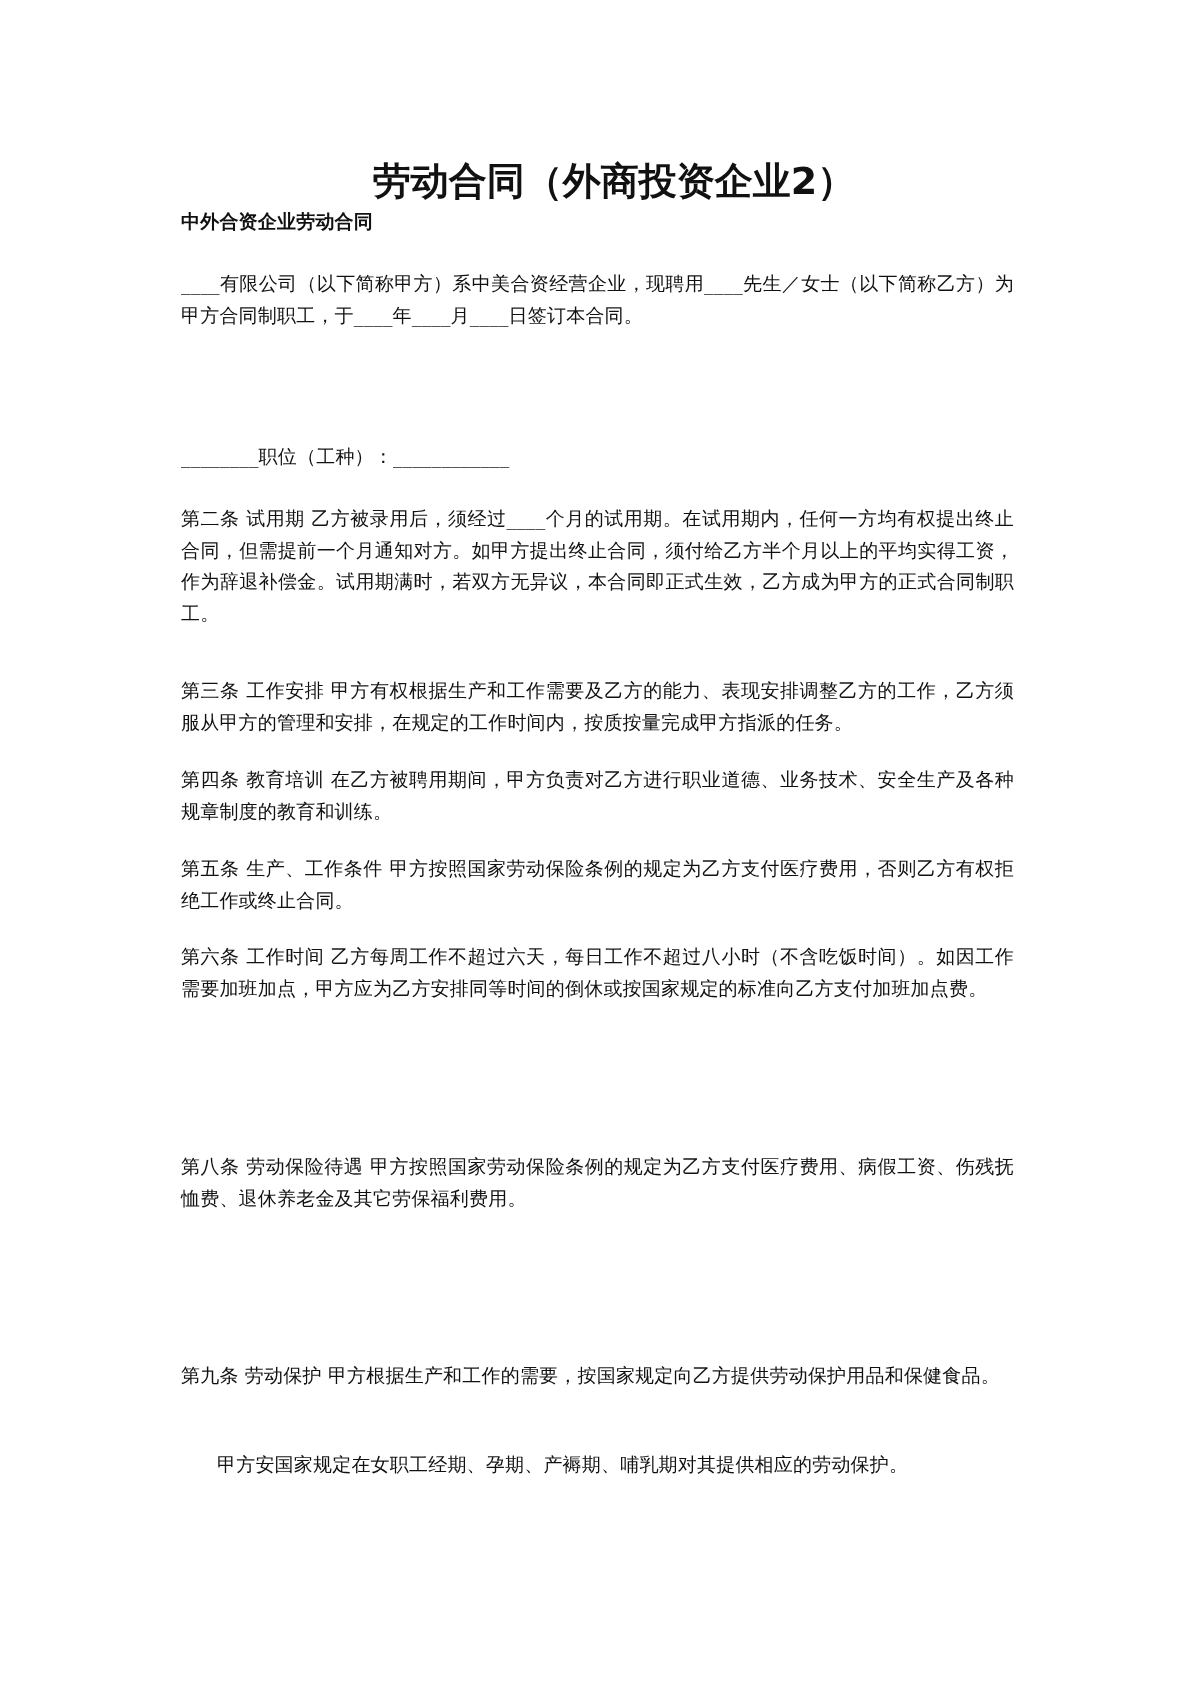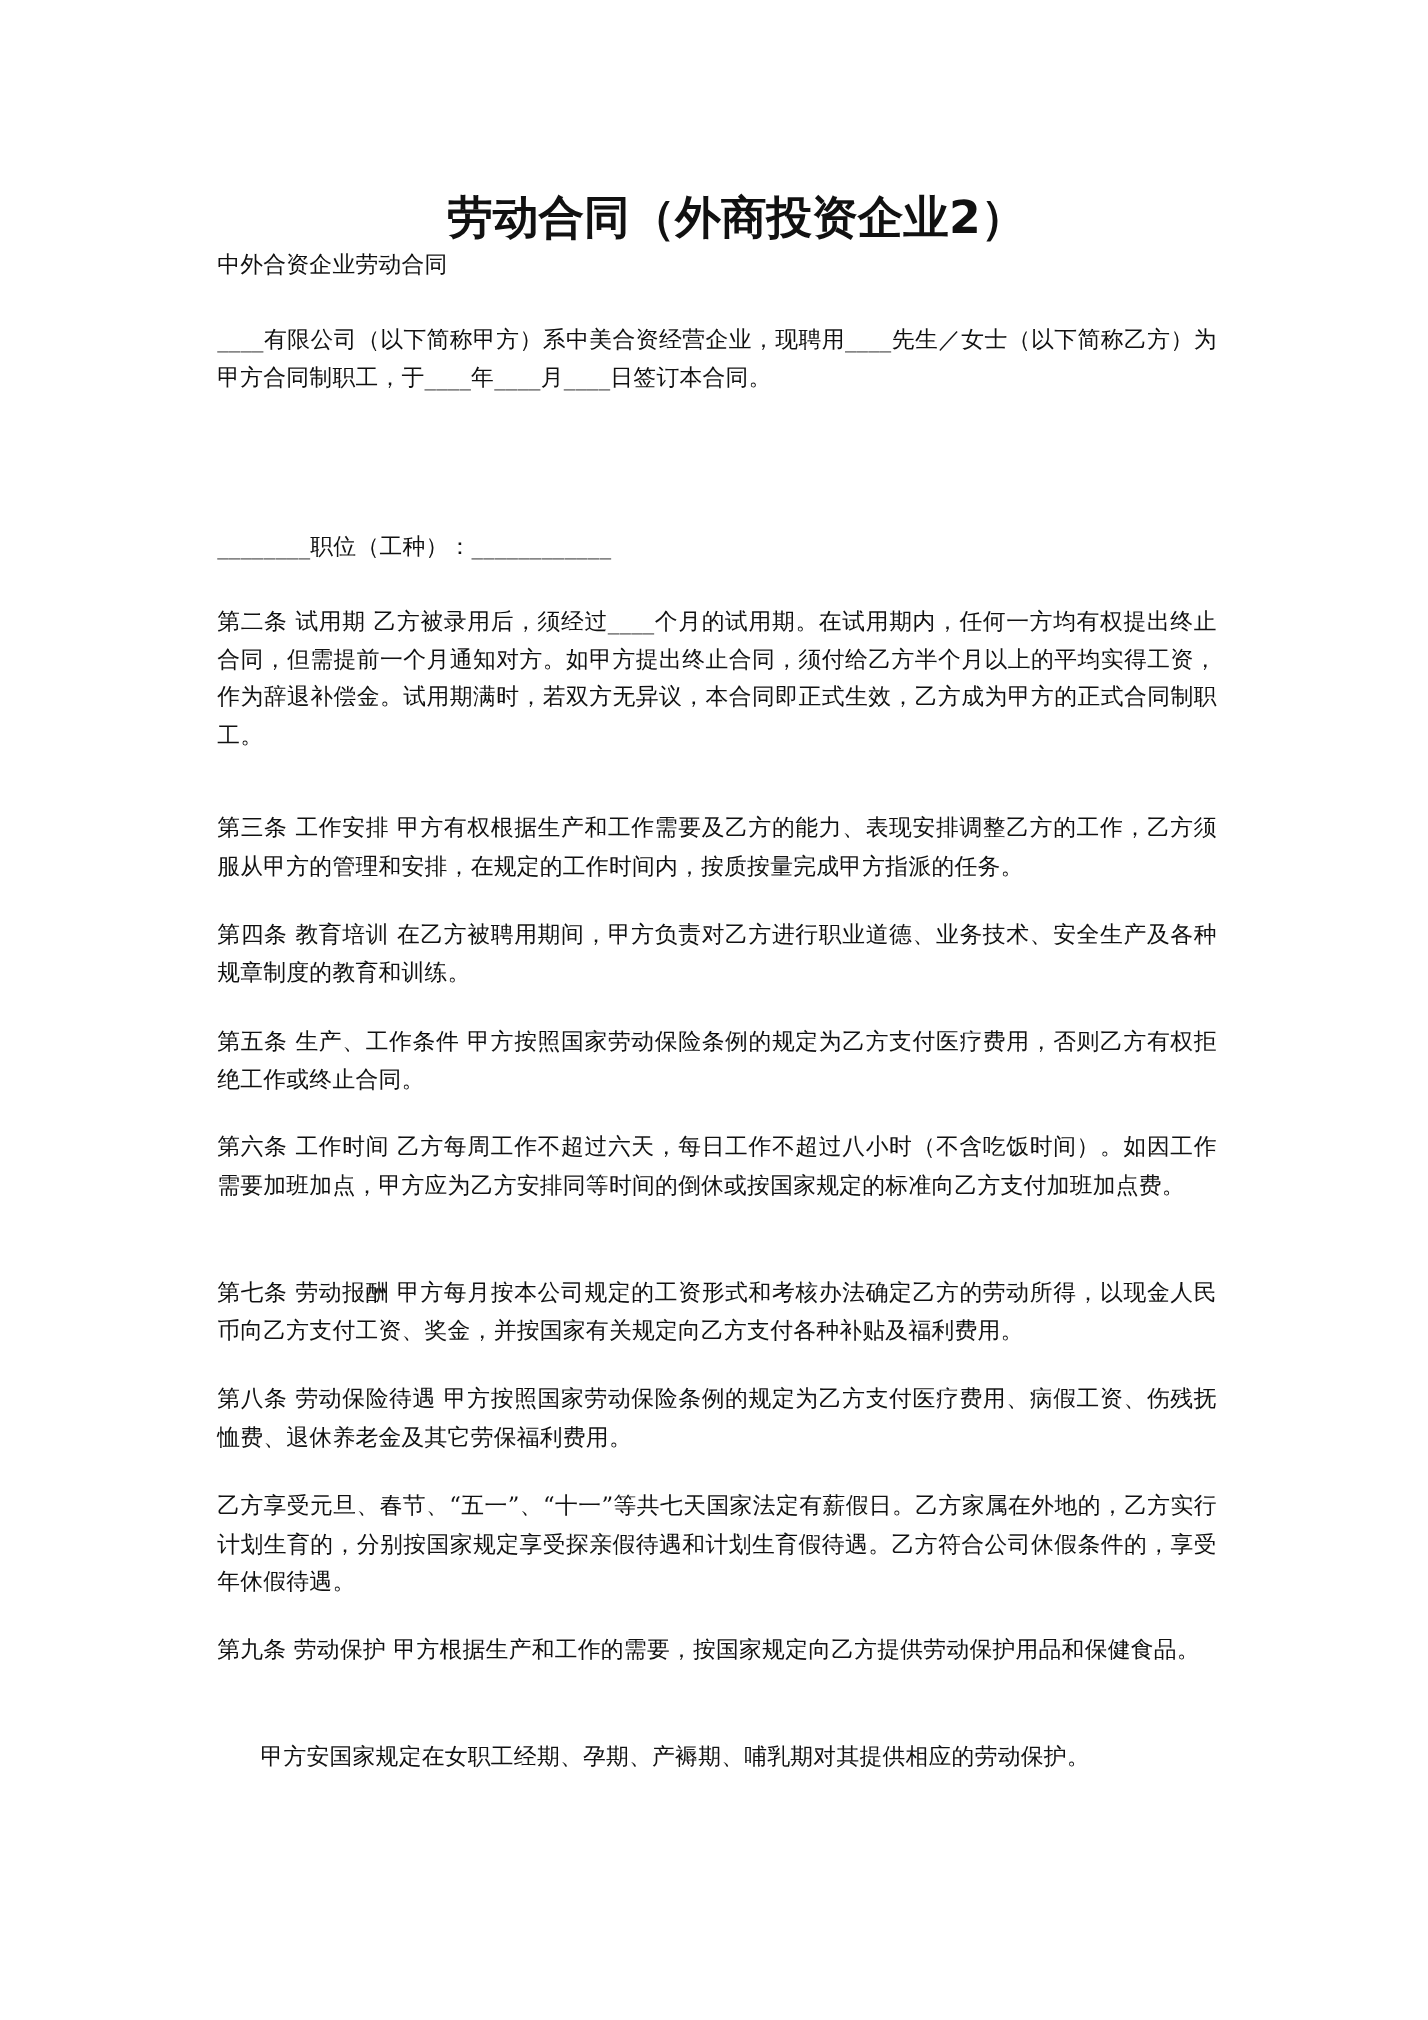--- a/index.html
+++ b/index.html
@@ -10,27 +10,25 @@
            font-size: 38px; font-weight: bold; line-height: 50px; letter-spacing: 0px;
            font-family: "DejaVu Sans", "Liberation Sans", sans-serif; margin-left: 19px; }
   .para { position: absolute; left: 181px; width: 833px; font-size: 19px; line-height: 31.5px;
           text-align: justify; letter-spacing: 0.2px; }
 </style>
 </head>
 <body>
 
 <div class="page">
   <div class="title">劳动合同（外商投资企业2）</div>
-  <div class="para" style="top:206px;">中外合资企业劳动合同</div>
+  <div class="para" style="top:206px;font-weight:bold;">中外合资企业劳动合同</div>
 
   <div class="para" style="top:268px;">____有限公司（以下简称甲方）系中美合资经营企业，现聘用____先生／女士（以下简称乙方）为甲方合同制职工，于____年____月____日签订本合同。</div>
   <div class="para" style="top:441px;">________职位（工种）：____________</div>
   <div class="para" style="top:675px;">第三条  工作安排  甲方有权根据生产和工作需要及乙方的能力、表现安排调整乙方的工作，乙方须服从甲方的管理和安排，在规定的工作时间内，按质按量完成甲方指派的任务。</div>
   <div class="para" style="top:503px;">第二条  试用期  乙方被录用后，须经过____个月的试用期。在试用期内，任何一方均有权提出终止合同，但需提前一个月通知对方。如甲方提出终止合同，须付给乙方半个月以上的平均实得工资，作为辞退补偿金。试用期满时，若双方无异议，本合同即正式生效，乙方成为甲方的正式合同制职工。</div>
   <div class="para" style="top:764px;">第四条  教育培训  在乙方被聘用期间，甲方负责对乙方进行职业道德、业务技术、安全生产及各种规章制度的教育和训练。</div>
   <div class="para" style="top:853px;">第五条  生产、工作条件  甲方按照国家劳动保险条例的规定为乙方支付医疗费用，否则乙方有权拒绝工作或终止合同。</div>
   <div class="para" style="top:941px;">第六条  工作时间  乙方每周工作不超过六天，每日工作不超过八小时（不含吃饭时间）。如因工作需要加班加点，甲方应为乙方安排同等时间的倒休或按国家规定的标准向乙方支付加班加点费。</div>
-  <div class="para" style="top:1062px;">第七条  劳动报酬  甲方每月按本公司规定的工资形式和考核办法确定乙方的劳动所得，以现金人民币向乙方支付工资、奖金，并按国家有关规定向乙方支付各种补贴及福利费用。</div>
   <div class="para" style="top:1151px;">第八条  劳动保险待遇  甲方按照国家劳动保险条例的规定为乙方支付医疗费用、病假工资、伤残抚恤费、退休养老金及其它劳保福利费用。</div>
-  <div class="para" style="top:1240px;">乙方享受元旦、春节、“五一”、“十一”等共七天国家法定有薪假日。乙方家属在外地的，乙方实行计划生育的，分别按国家规定享受探亲假待遇和计划生育假待遇。乙方符合公司休假条件的，享受年休假待遇。</div>
   <div class="para" style="top:1360px;">第九条  劳动保护  甲方根据生产和工作的需要，按国家规定向乙方提供劳动保护用品和保健食品。</div>
   <div class="para" style="top:1449px;margin-left:36px;">甲方安国家规定在女职工经期、孕期、产褥期、哺乳期对其提供相应的劳动保护。</div>
 </div>
 
 </body></html>

